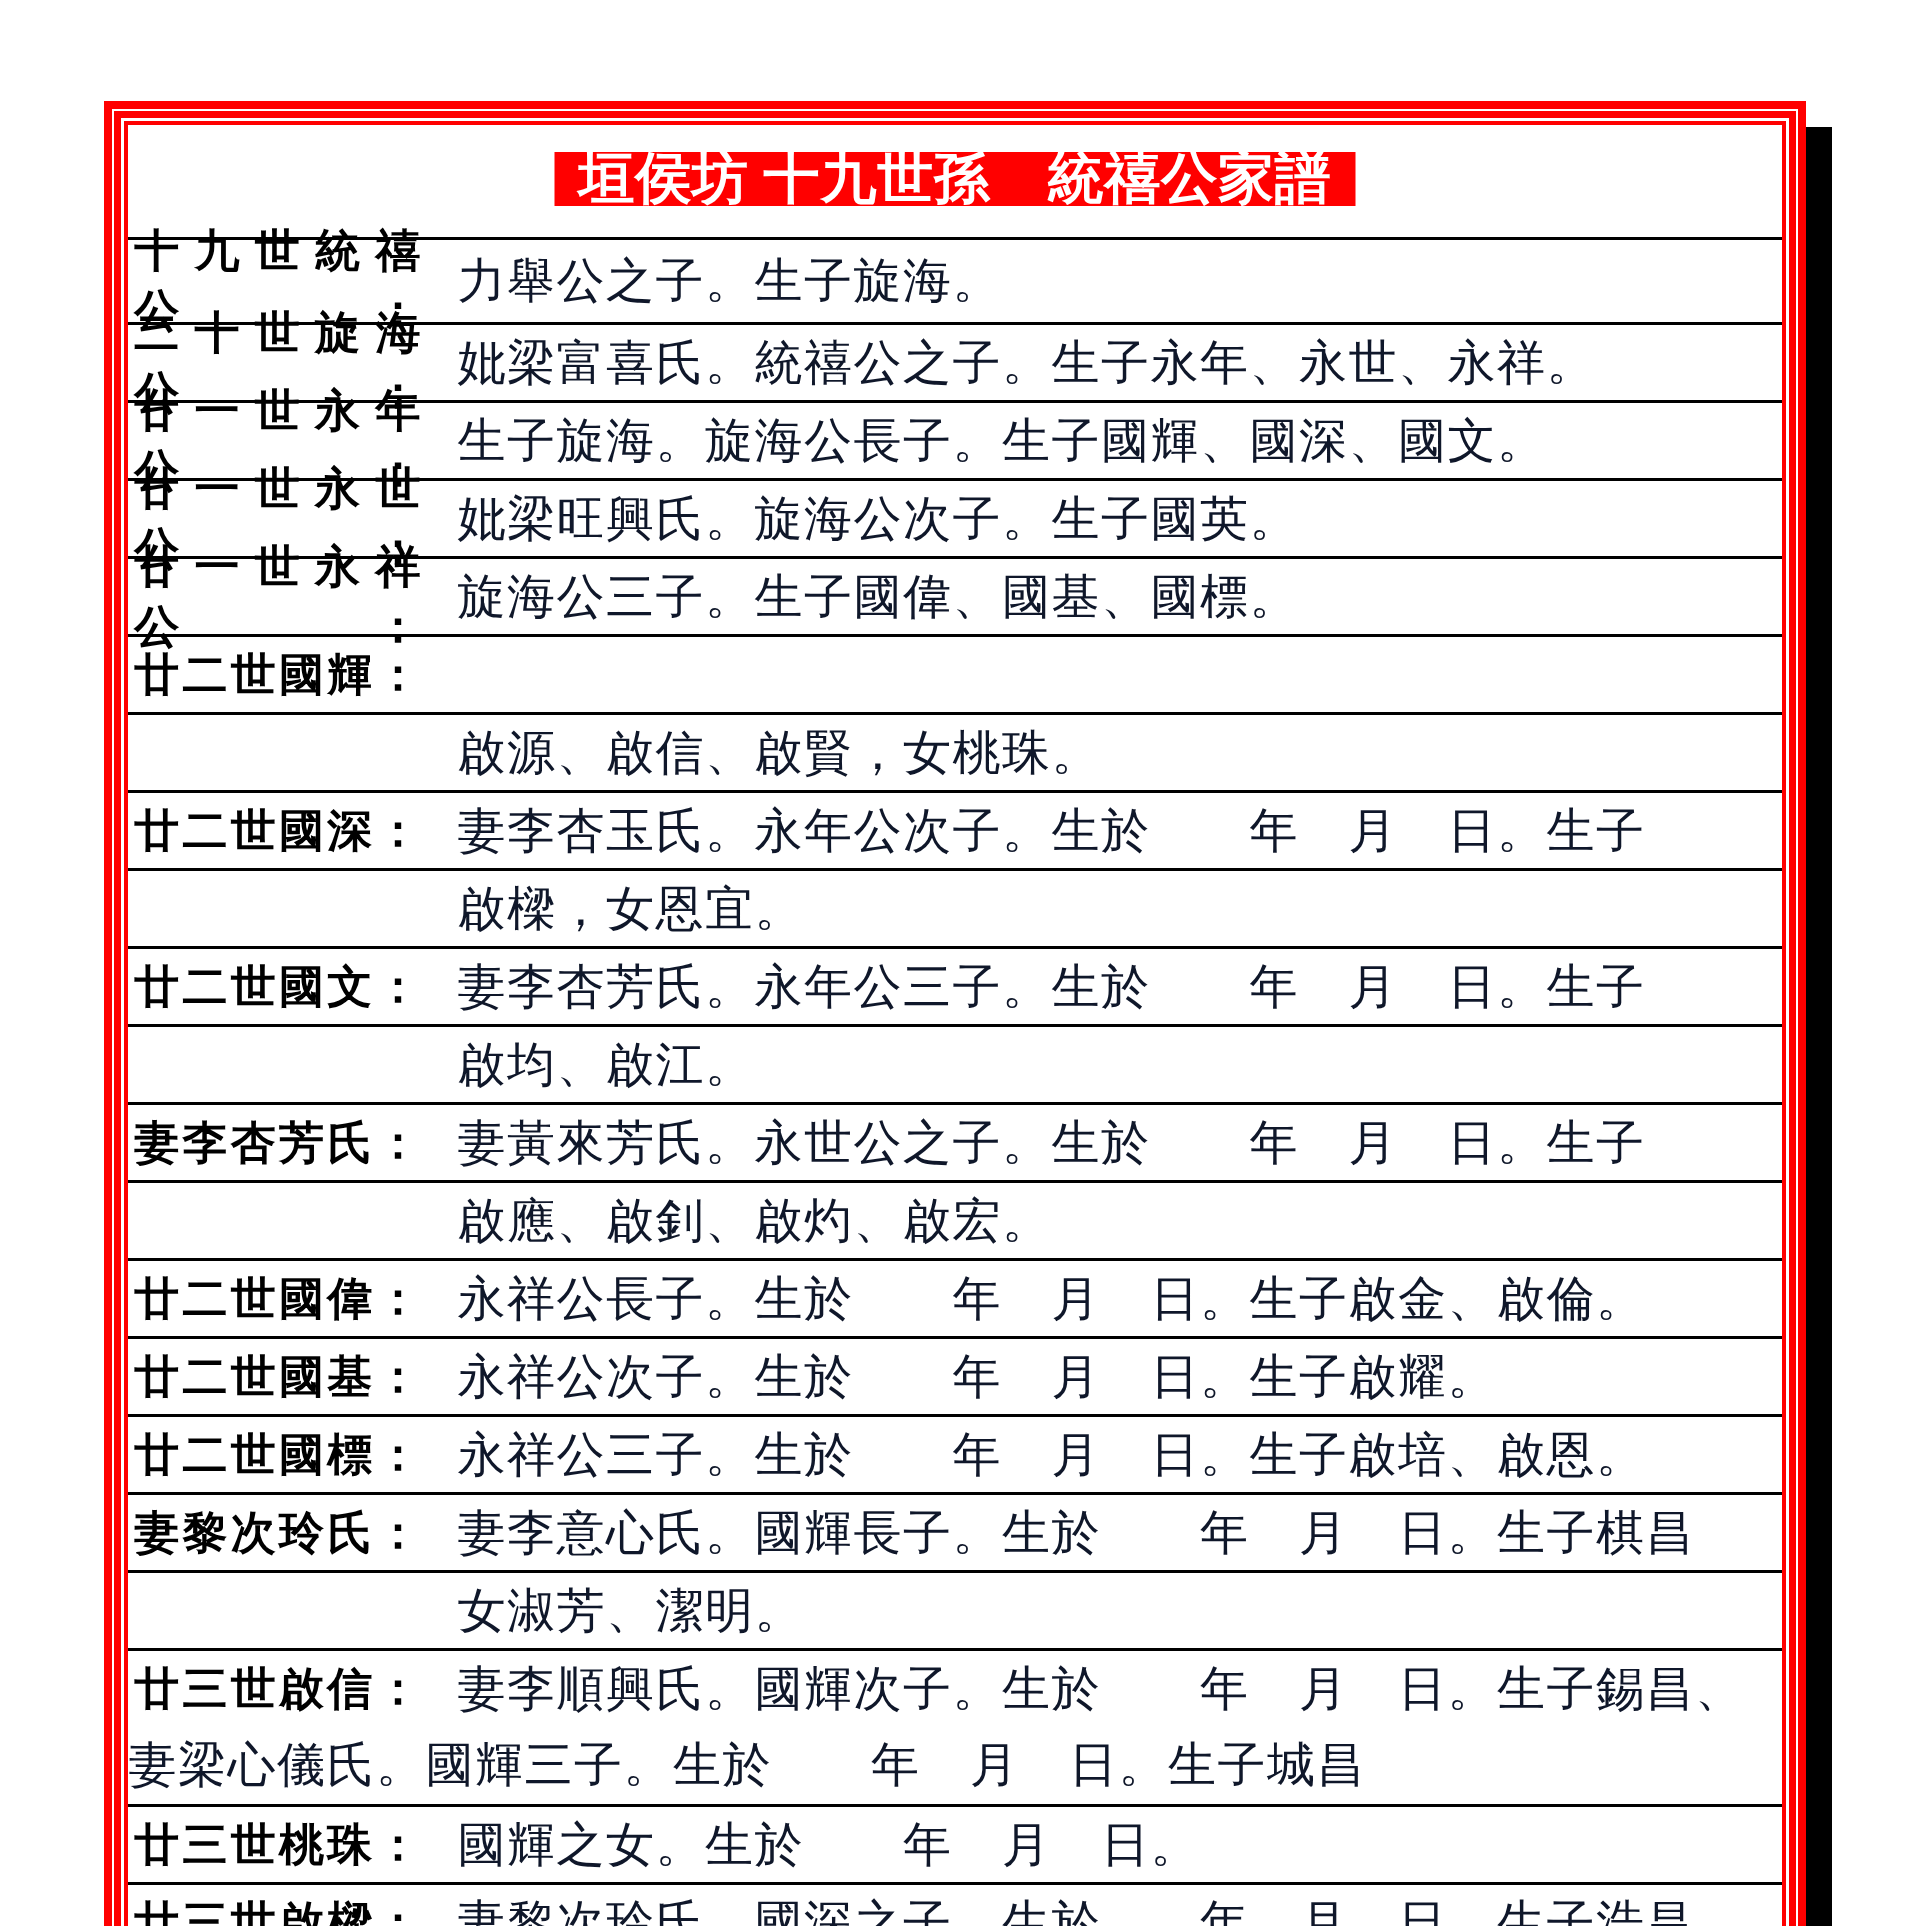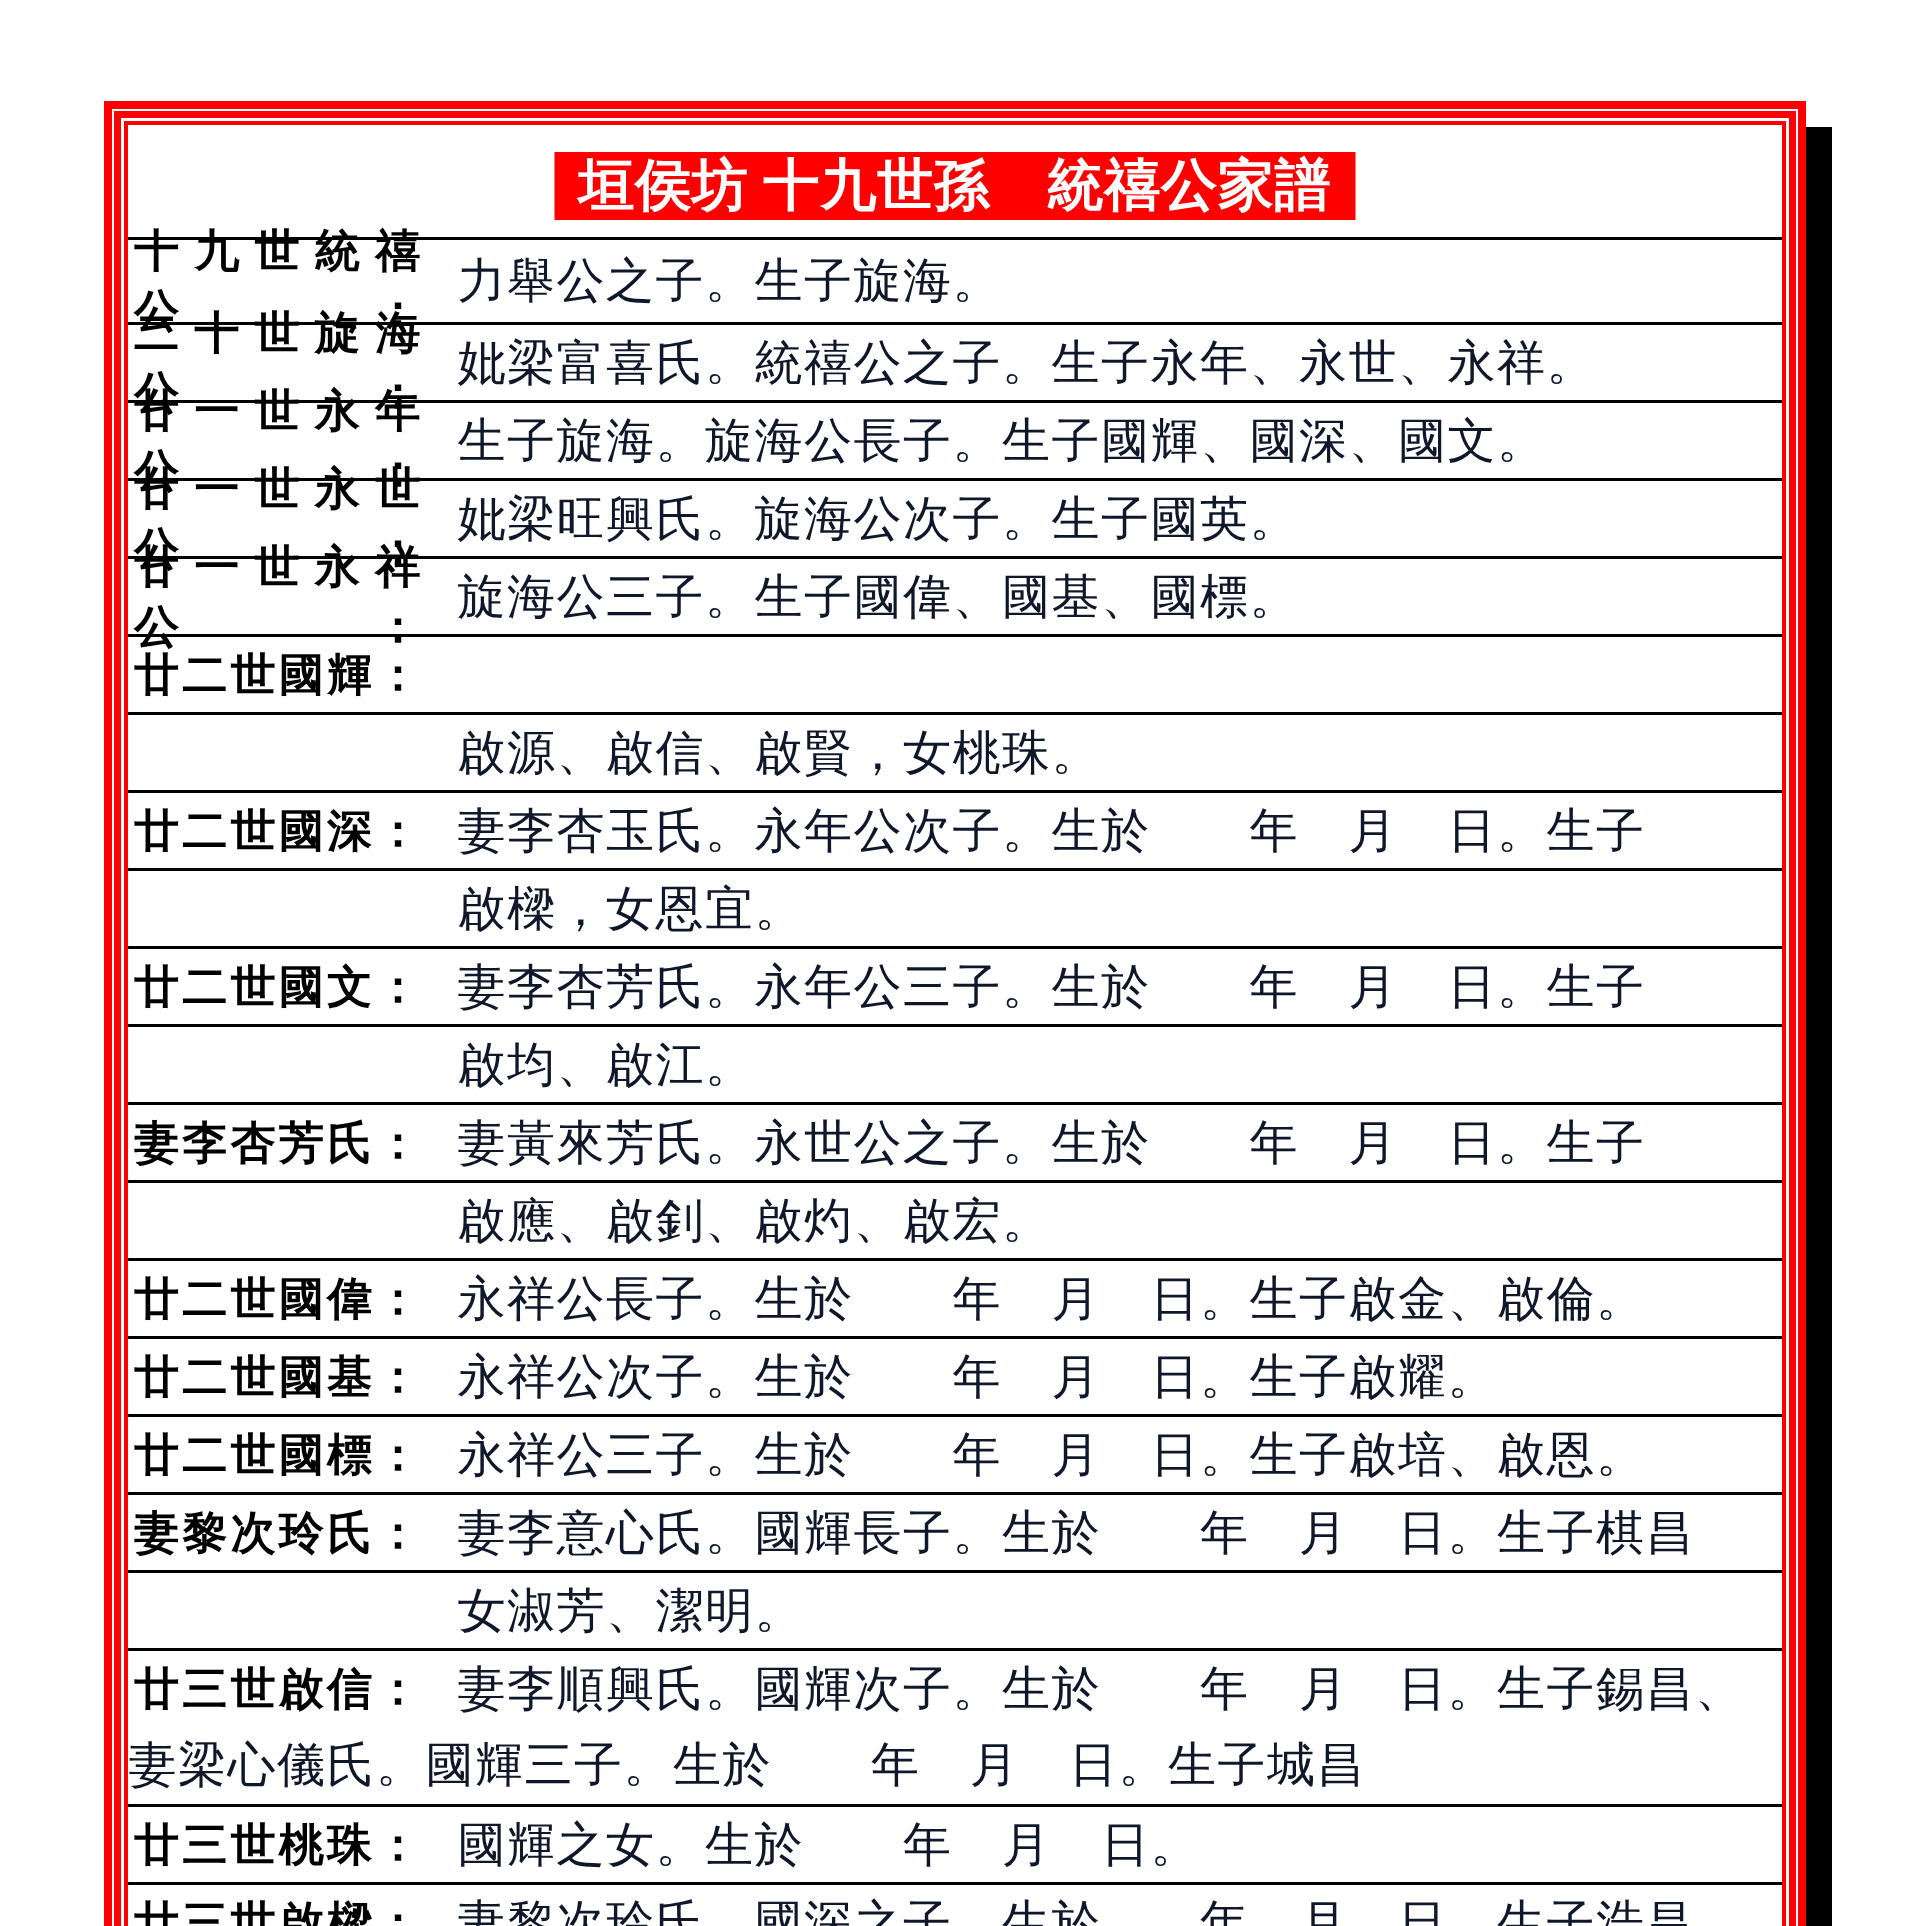--- a/index.html
+++ b/index.html
@@ -37,21 +37,21 @@
     position: absolute;
     inset: 0;
   }
   
   .title {
     position: absolute;
     top: 27px;
     left: 50%;
     transform: translateX(-50%);
     width: 801px;
-    height: 68px;
+    height: 54px;
     background: #ff0000;
     color: #ffffff;
     font-size: 56px;
     font-weight: bold;
     display: flex;
     align-items: center;
     justify-content: center;
     white-space: pre;
     letter-spacing: 0.8px;
   }

